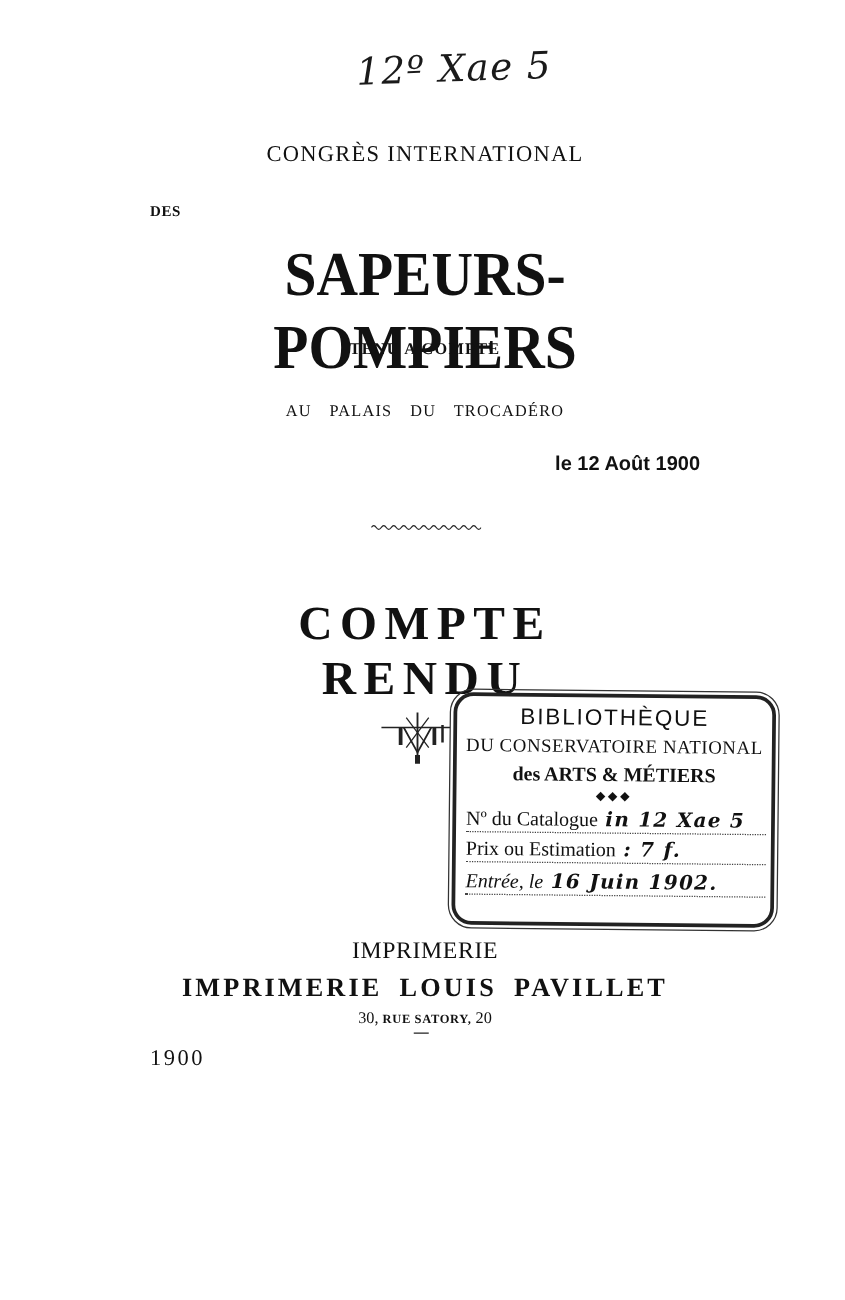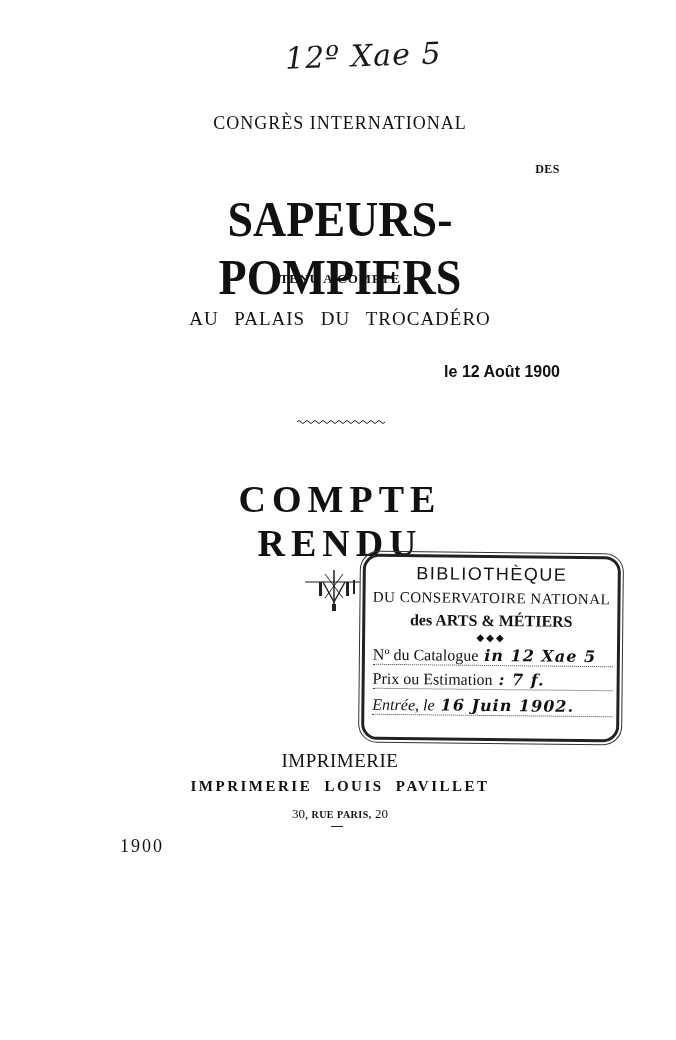--- a/index.html
+++ b/index.html
@@ -13,21 +13,21 @@
       left: 285px; top: 38px; font-family: "DejaVu Serif", serif; font-style: italic;
       font-size: 30px; color: #1a1a1a; letter-spacing: 1px; transform: rotate(-2deg);
     }
     .congres { top: 113px; left: 120px; width: 440px; font-size: 18px; letter-spacing: 1px; }
     .des { top: 162px; left: 120px; width: 440px; font-size: 12px; font-weight: bold; letter-spacing: 0.5px; }
     .sapeurs {
       top: 190px; left: 100px; width: 480px; font-size: 50px; font-weight: bold;
       letter-spacing: 0px; transform: scaleX(0.92); transform-origin: center;
     }
     .tenu { top: 271px; left: 120px; width: 440px; font-size: 13px; font-weight: bold; letter-spacing: 1px; }
-    .palais { top: 308px; left: 120px; width: 440px; font-size: 19px; word-spacing: 10px; letter-spacing: 1px; }
+    .palais { top: 321px; left: 120px; width: 440px; font-size: 13px; word-spacing: 10px; letter-spacing: 1px; }
     .date { top: 363px; left: 120px; width: 440px; font-family: "Liberation Sans", sans-serif; font-size: 16px; font-weight: bold; }
     .ornament { top: 419px; left: 297px; width: 88px; height: 6px; }
     .compte {
       top: 477px; left: 140px; width: 400px; font-size: 38px; font-weight: bold;
       letter-spacing: 6px; word-spacing: 22px;
     }
     .emblem { left: 305px; top: 568px; width: 55px; height: 45px; }
     .stamp {
       left: 362px; top: 555px; width: 258px; height: 186px;
       border: 3px solid #222; border-radius: 16px; box-sizing: border-box;
@@ -37,34 +37,34 @@
     .s-bib { top: 6px; font-family: "Liberation Sans", sans-serif; font-size: 18px; letter-spacing: 1.5px; }
     .s-cons { top: 32px; font-size: 15px; letter-spacing: 0.5px; }
     .s-arts { top: 54px; font-size: 16px; font-weight: bold; }
     .s-dots { top: 74px; font-size: 10px; letter-spacing: 2px; }
     .s-field { position: absolute; left: 8px; right: 4px; font-size: 16px; white-space: nowrap; border-bottom: 1px dotted #444; }
     .s-field .hw { font-family: "DejaVu Serif", serif; font-style: italic; font-weight: bold; margin-left: 6px; letter-spacing: 1px; }
     .s-cat { top: 88px; }
     .s-prix { top: 112px; }
     .s-entree { top: 138px; font-style: italic; }
     .versailles { top: 750px; left: 120px; width: 440px; font-size: 19px; letter-spacing: 0.5px; }
-    .imprimerie { top: 778px; left: 100px; width: 480px; font-size: 15px; letter-spacing: 2.5px; word-spacing: 6px; font-weight: bold; }
+    .imprimerie { top: 778px; left: 100px; width: 480px; font-size: 21px; letter-spacing: 2.5px; word-spacing: 6px; font-weight: bold; }
     .rue { top: 806px; left: 120px; width: 440px; font-size: 13px; }
     .rue .sc { font-size: 10px; font-weight: bold; letter-spacing: 0.5px; }
     .dash { top: 826px; left: 331px; width: 12px; height: 1px; background: #222; }
     .year { top: 836px; left: 120px; width: 440px; font-size: 18px; letter-spacing: 2px; }
   </style>
 </head>
 <body>
 
 <div>
   <div class="abs shelfmark">12º Xae 5</div>
 
   <div class="abs center congres" style="text-align:center">CONGRÈS INTERNATIONAL</div>
-  <div class="abs des" style="text-align:right">DES</div>
+  <div class="abs des" style="text-align:left">DES</div>
   <div class="abs sapeurs" style="text-align:center">SAPEURS-POMPIERS</div>
   <div class="abs tenu" style="text-align:center">TENU A COMPTE</div>
   <div class="abs palais" style="text-align:center">AU PALAIS DU TROCADÉRO</div>
   <div class="abs date" style="text-align:right">le 12 Août 1900</div>
 
   <svg class="abs ornament" viewBox="0 0 88 6">
     <path d="M0 3 Q2 0 4 3 T8 3 T12 3 T16 3 T20 3 T24 3 T28 3 T32 3 T36 3 T40 3 T44 3 T48 3 T52 3 T56 3 T60 3 T64 3 T68 3 T72 3 T76 3 T80 3 T84 3 T88 3" fill="none" stroke="#222" stroke-width="1"></path>
   </svg>
 
   <div class="abs compte" style="text-align:center">COMPTE RENDU</div>
@@ -93,18 +93,18 @@
     </div>
     <div class="s-field s-entree">
       <span>Entrée, le</span><span class="hw">16 Juin 1902.</span>
     </div>
   </div>
 
   <div class="abs versailles" style="text-align:center">IMPRIMERIE</div>
   <div class="abs imprimerie" style="text-align:center">IMPRIMERIE LOUIS PAVILLET</div>
   <div class="abs rue" style="text-align:center">
     <span>30,</span>
-    <span class="sc">RUE PARIS,</span>
+    <span class="sc">RUE SATORY,</span>
     <span>20</span>
   </div>
   <div class="abs dash"></div>
   <div class="abs year" style="text-align:left">1900</div>
 </div>
 
 </body></html>

